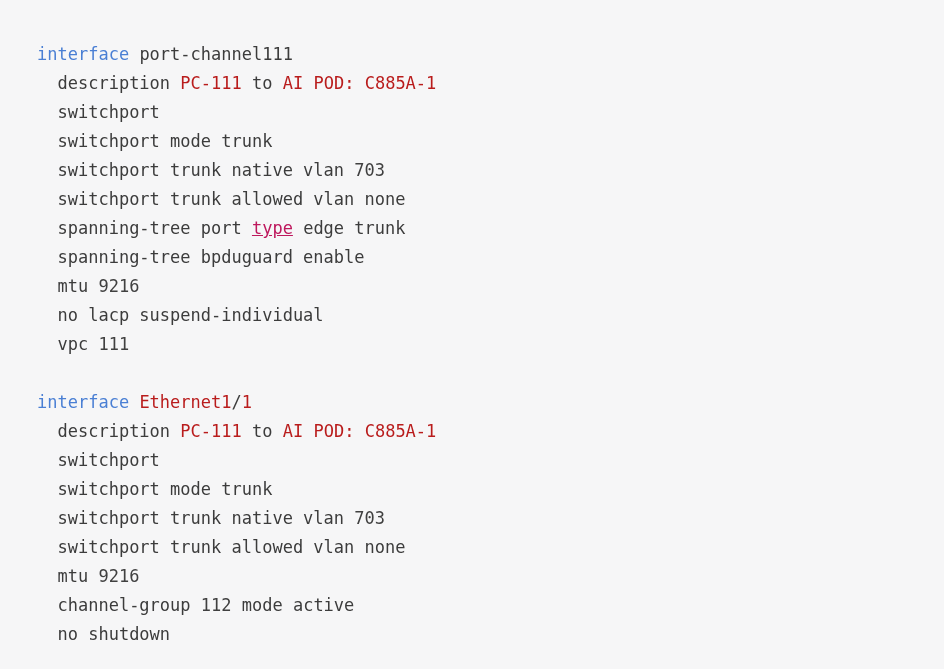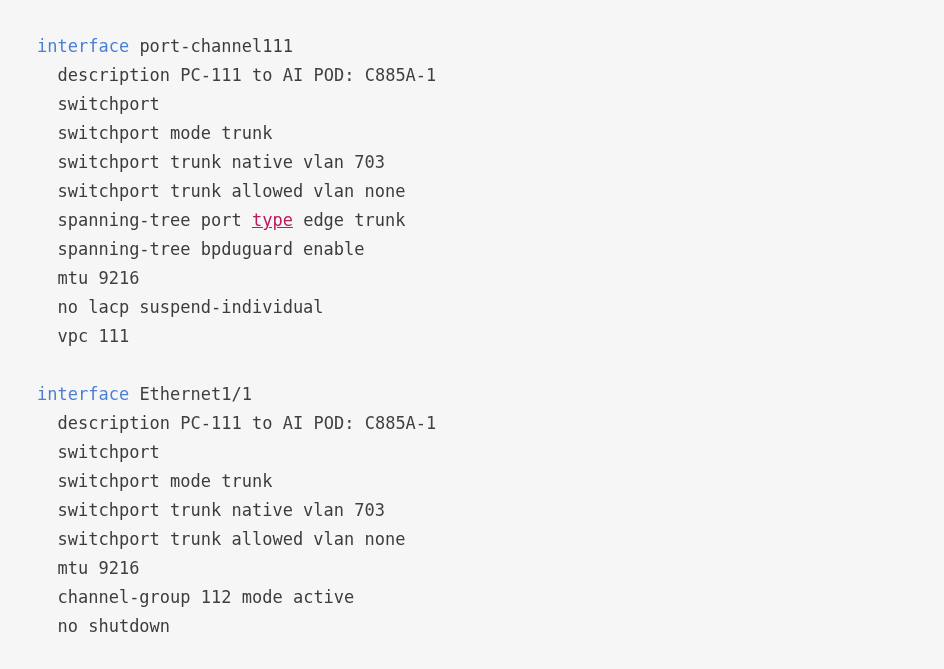--- a/index.html
+++ b/index.html
@@ -14,21 +14,21 @@
     font-family: "DejaVu Sans Mono", "Liberation Mono", monospace;
     overflow: hidden;
   }
 
   #config-view {
     position: relative;
     width: 944px;
     height: 669px;
     box-sizing: border-box;
     padding-left: 37px;
-    padding-top: 0px;
+    padding-top: 8px;
     background: #f6f6f7;
   }
 
   
   .clipped-top-line {
     position: absolute;
     top: -26px;
     left: 61px;
     height: 29px;
     overflow: hidden;
@@ -55,21 +55,21 @@
   }
 
   .code-line.blank {
     height: 29px;
   }
 
   
   .tok-default  { color: #3c3c3c; }
   .tok-keyword  { color: #4a7fd4; }
   .tok-number   { color: #404040; }
-  .tok-literal  { color: #404040; }
+  .tok-literal  { color: #b91c1c; }
   .tok-type     { color: #be185d; text-decoration: underline; }
   .tok-punct    { color: #3c3c3c; }
 
   
   .spacer-top { height: 32px; }
 </style>
 </head>
 <body>
 
 <div id="config-view">

